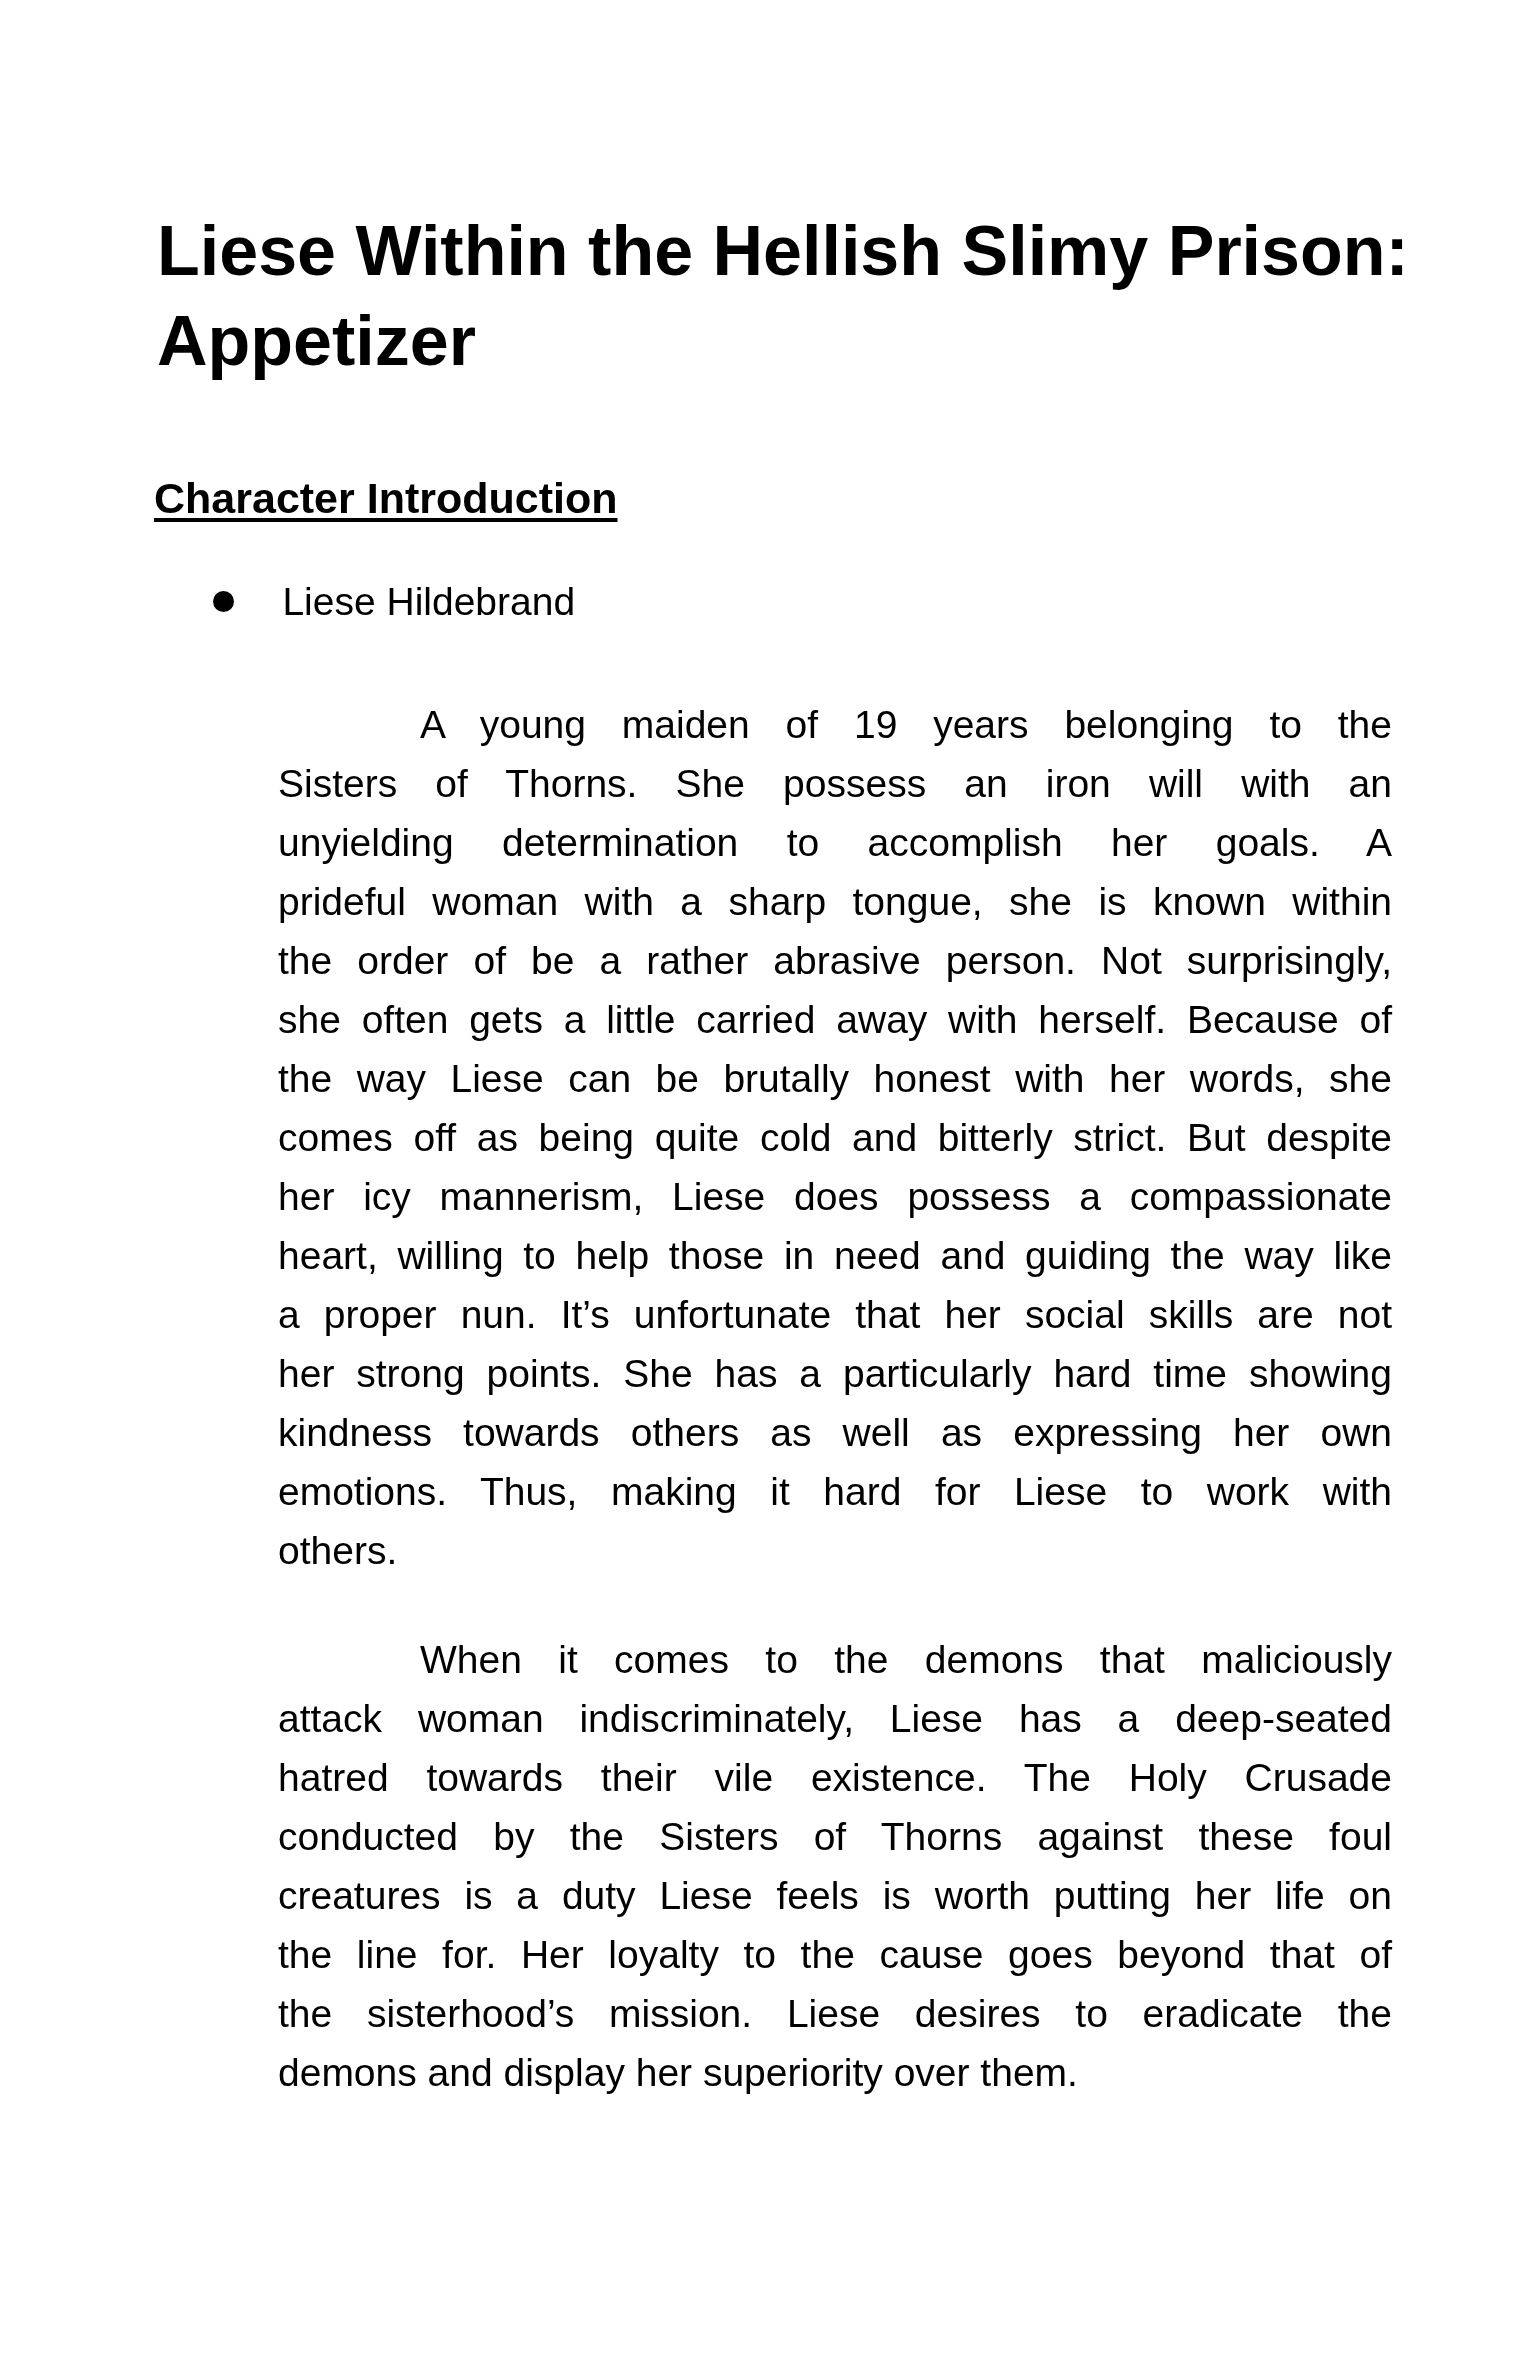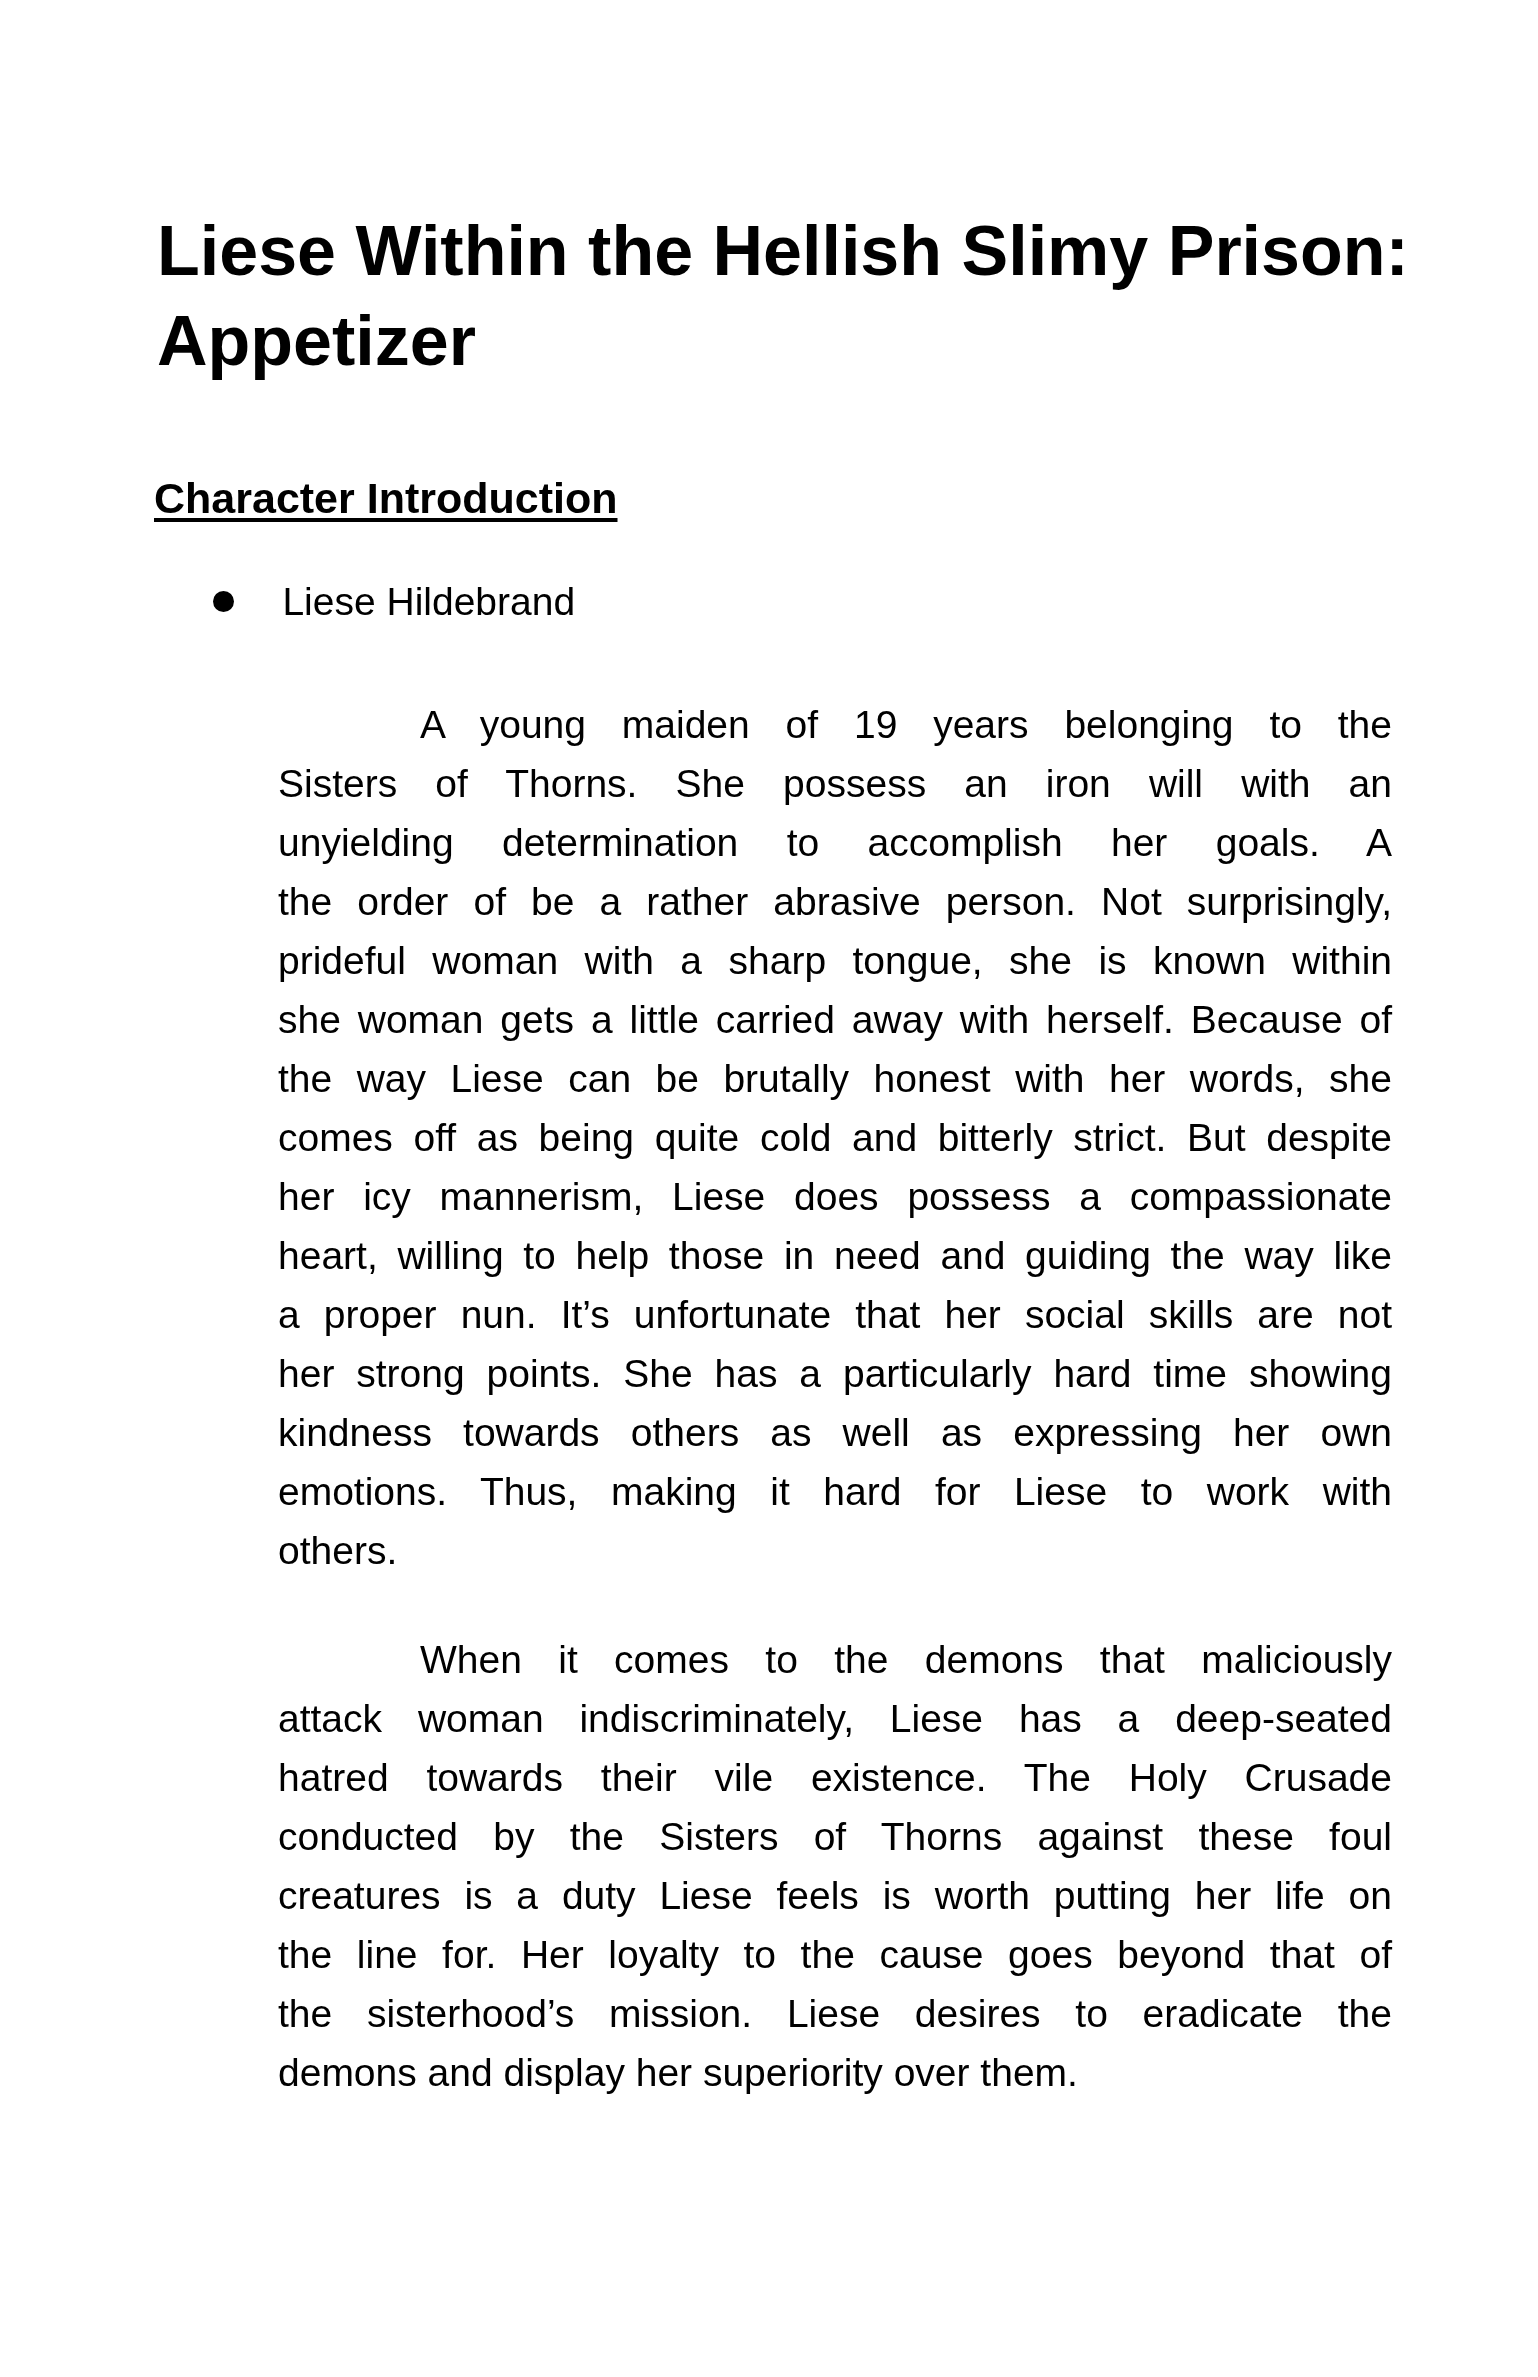--- a/index.html
+++ b/index.html
@@ -114,23 +114,23 @@
         <span class="bullet-dot"></span>
         <span>Liese Hildebrand</span>
       </li>
     </ul>
 
   <div class="body-text">
       <div class="paragraph">
         <div class="line first">A young maiden of 19 years belonging to the</div>
         <div class="line">Sisters of Thorns. She possess an iron will with an</div>
         <div class="line">unyielding determination to accomplish her goals. A</div>
+        <div class="line">prideful woman with a sharp tongue, she is known within</div>
         <div class="line">the order of be a rather abrasive person. Not surprisingly,</div>
-        <div class="line">prideful woman with a sharp tongue, she is known within</div>
-        <div class="line">she woman gets a little carried away with herself. Because of</div>
+        <div class="line">she often gets a little carried away with herself. Because of</div>
         <div class="line">the way Liese can be brutally honest with her words, she</div>
         <div class="line">comes off as being quite cold and bitterly strict. But despite</div>
         <div class="line">her icy mannerism, Liese does possess a compassionate</div>
         <div class="line">heart, willing to help those in need and guiding the way like</div>
         <div class="line">a proper nun. It’s unfortunate that her social skills are not</div>
         <div class="line">her strong points. She has a particularly hard time showing</div>
         <div class="line">kindness towards others as well as expressing her own</div>
         <div class="line">emotions. Thus, making it hard for Liese to work with</div>
         <div class="line last">others.</div>
       </div>

